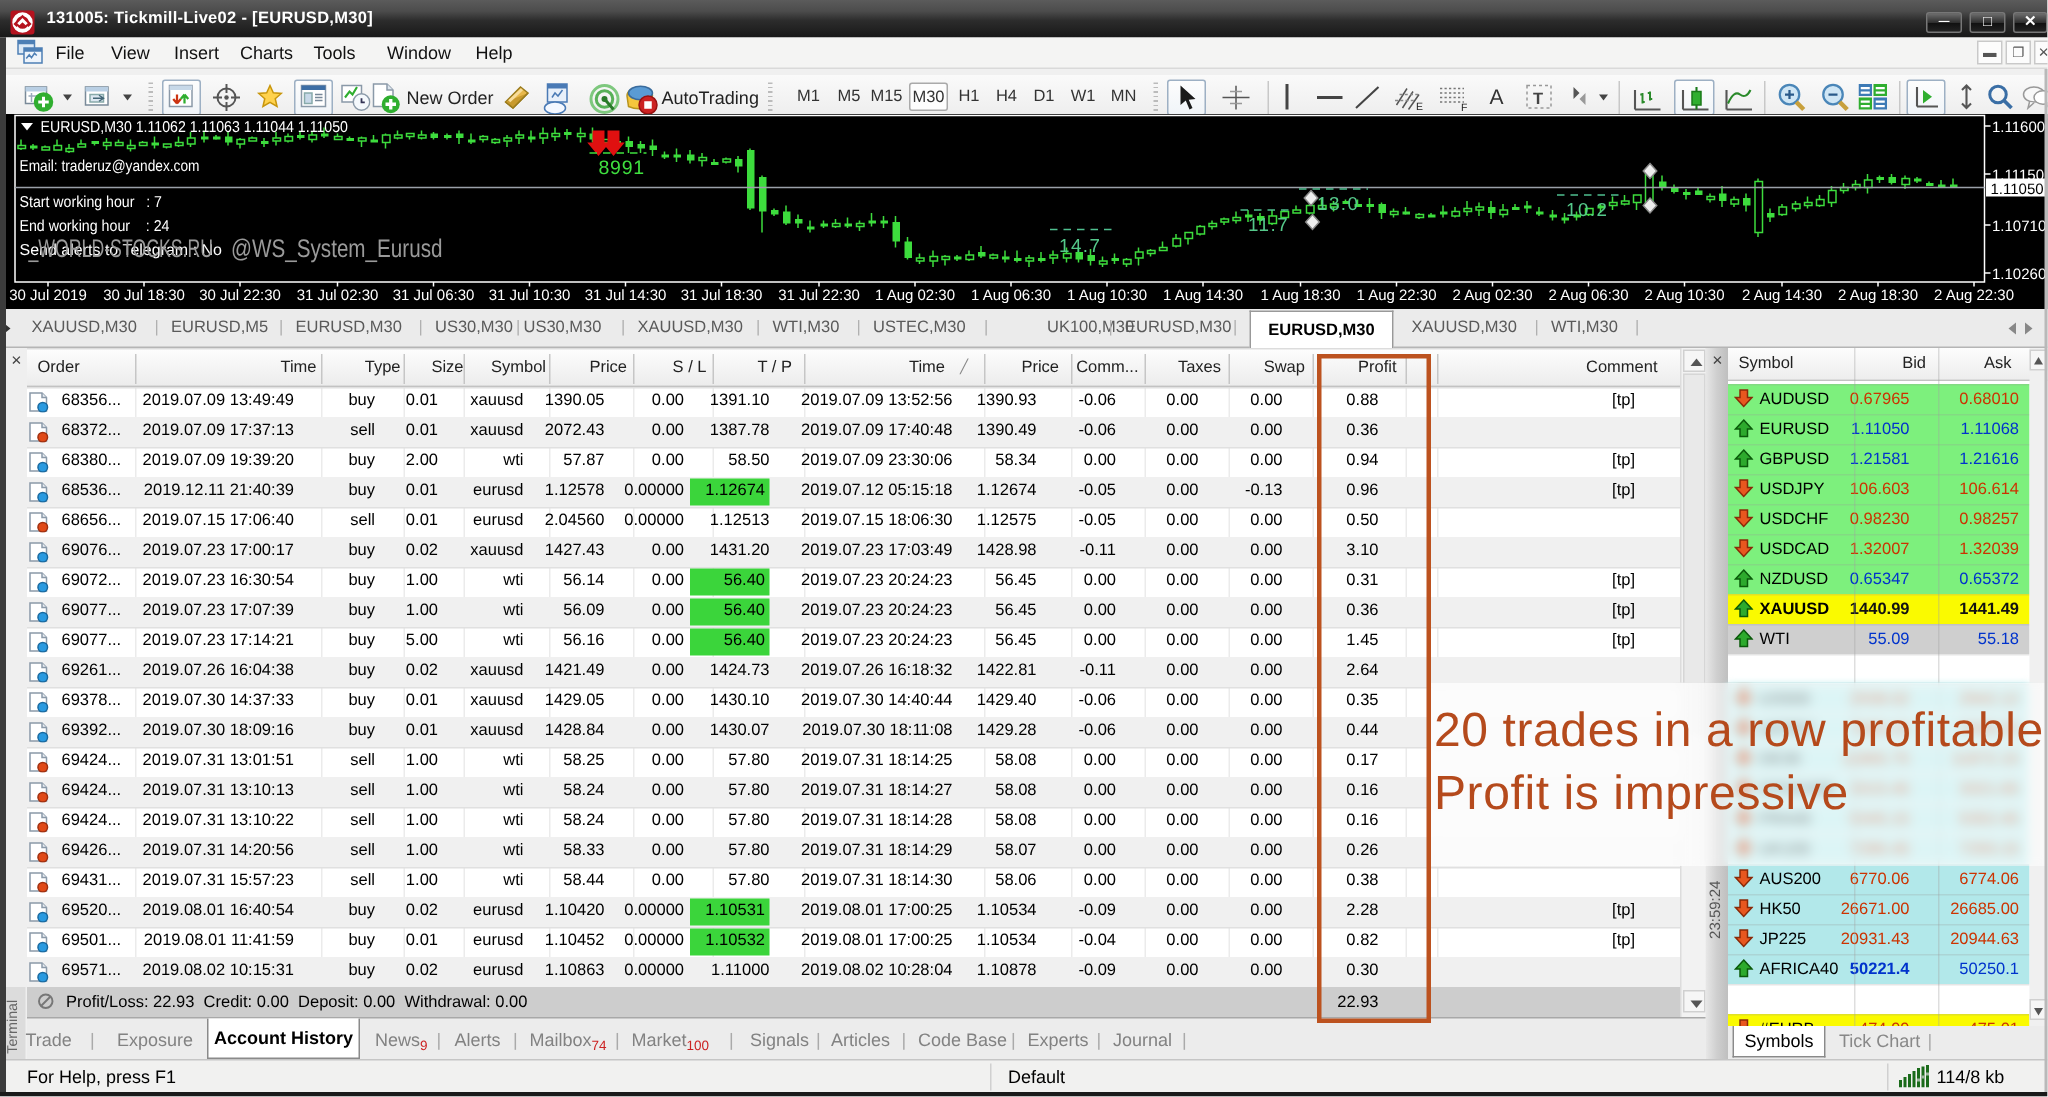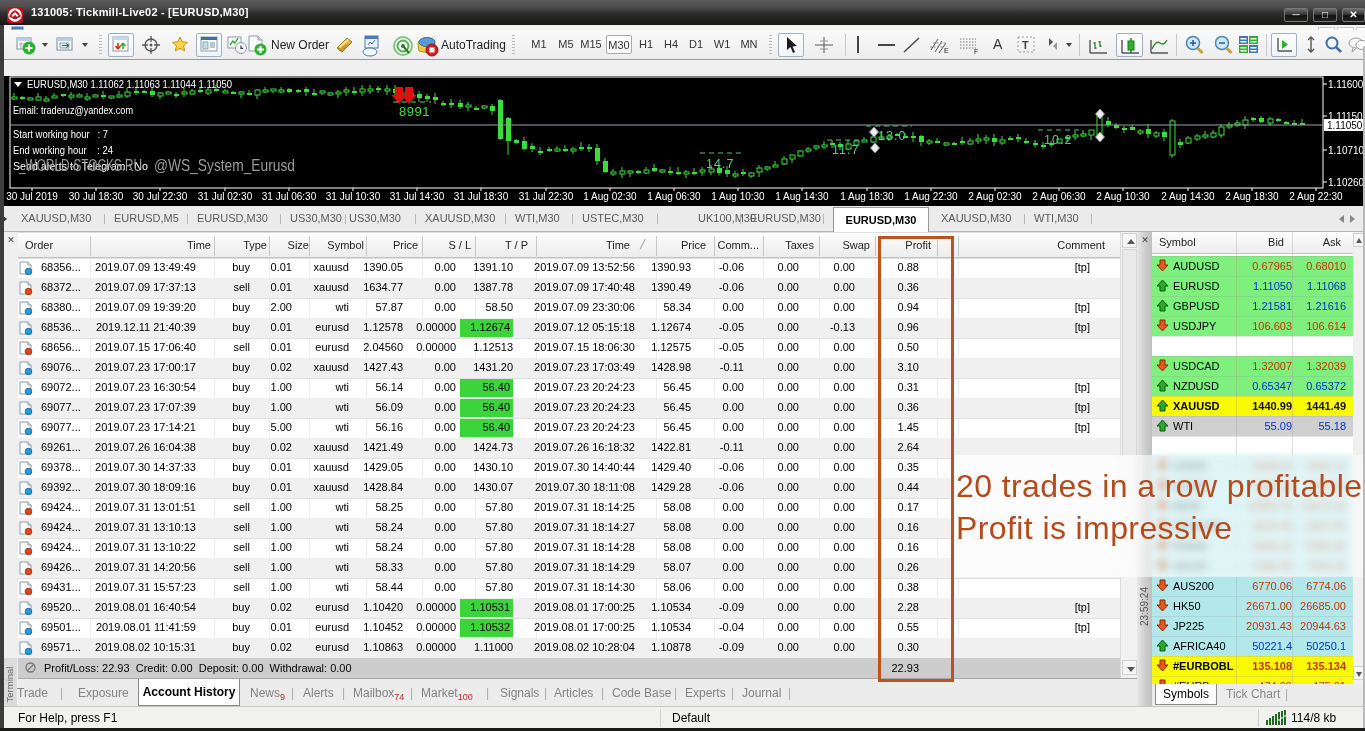--- a/index.html
+++ b/index.html
@@ -6,21 +6,21 @@
 
 #titlebar{left:0;top:0;width:1365px;height:25px;background:linear-gradient(180deg,#5b5b5b 0%,#4c4c4c 30%,#2c2c2c 55%,#181818 100%);}
 #logo{left:7px;top:7px;width:16px;height:16px;background:#b5131f;border-radius:2px}
 #title{left:31px;top:6px;font-size:11px;font-weight:bold;color:#fff;letter-spacing:.2px}
 .wbtn{top:8px;width:24px;height:14px;border-radius:2px;background:linear-gradient(180deg,#6e6e6e,#2f2f2f 50%,#111 55%,#222);border:1px solid #777;color:#fff;text-align:center;line-height:12px;font-size:10px;font-weight:bold}
 
 #menubar{left:4px;top:25px;width:1361px;height:21px;background:#f4f4f3;border-bottom:1px solid #d9d9d9}
 .menu{position:absolute;top:3px;font-size:12px;color:#111}
 .mdibtn{position:absolute;top:2px;width:17px;height:16px;background:#fcfcfc;border:1px solid #c9c9c9;color:#555;font-size:9px;text-align:center;line-height:14px}
 
-#toolbar{left:4px;top:30px;width:1361px;height:30px;background:linear-gradient(180deg,#fafafa,#ededed);border-bottom:1px solid #9a9a9a}
+#toolbar{left:4px;top:50px;width:1361px;height:30px;background:linear-gradient(180deg,#fafafa,#ededed);border-bottom:1px solid #9a9a9a}
 .tsep{position:absolute;top:4px;width:1px;height:22px;background:#c8c8c8}
 .grip{position:absolute;top:5px;width:3px;height:20px;background-image:repeating-linear-gradient(180deg,#bbb 0 1px,transparent 1px 3px)}
 .tbtn{position:absolute;top:3px;height:24px;font-size:12px;color:#222;line-height:24px}
 .pressed{background:linear-gradient(180deg,#fdfdfd,#f0f4f8);border:1px solid #9db0c4;border-radius:2px}
 .tf{position:absolute;top:5px;font-size:11px;color:#333;width:26px;text-align:center;height:19px;line-height:19px}
 
 #chart{left:0;top:76px;width:1365px;height:130px;background:#000}
 
 #tabbar{left:0;top:206px;width:1365px;height:26px;background:#ebebeb;border-bottom:1px solid #b5b5b5}
 .ctab{position:absolute;top:6px;font-size:11px;color:#5a5a5a}
@@ -37,21 +37,21 @@
 .tpg{background:#3bd53b;width:53px;height:18px;padding-top:2px;padding-right:3px}
 #sumrow{position:absolute;left:0;top:426px;width:1120px;height:20px;background:#cdcdcd;font-size:11px;color:#000}
 
 #tscroll{left:1120px;top:232px;width:17px;height:446px;background:#f2f2f2;border-left:1px solid #dcdcdc}
 #splitter{left:1137px;top:232px;width:15px;height:474px;background:linear-gradient(90deg,#e8e8e8,#cfcfcf 50%,#bfbfbf)}
 
 #mw{left:1152px;top:232px;width:213px;height:452px;background:#fff}
 #mwhead{position:absolute;left:0;top:0;width:213px;height:22px;background:linear-gradient(180deg,#fdfdfd,#ededed);border-bottom:1px solid #c2c2c2;font-size:11px;color:#222}
 .mrow{position:absolute;left:0;width:201px;height:20px;font-size:11px}
 .sym{position:absolute;left:21px;top:4px;color:#000;font-size:11px}
-.bid{position:absolute;right:61px;top:4px;text-align:right}
+.bid{position:absolute;right:80px;top:4px;text-align:right}
 .ask{position:absolute;right:7px;top:4px;text-align:right}
 .mwsep{position:absolute;top:0;width:1px;height:452px;background:rgba(160,160,160,.35)}
 #mwscroll{left:1353px;top:232px;width:12px;height:452px;background:#f0f0f0}
 
 #btabs{left:18px;top:678px;width:1119px;height:28px;background:#ececec;border-top:1px solid #a8a8a8}
 .btab{position:absolute;top:7px;font-size:12px;color:#828282}
 .bsub{font-size:9px;color:#cc2222;vertical-align:-3px}
 #acttab{position:absolute;left:120px;top:0px;width:102px;height:27px;background:#fff;border:1px solid #8a8a8a;border-top:none;text-align:center;font-size:12px;font-weight:bold;color:#000;line-height:26px}
 #mwtabs{left:1152px;top:684px;width:213px;height:22px;background:#ececec}
 
@@ -815,21 +815,21 @@
 <svg width="14" height="14" style="position:absolute;left:19px;top:3px">
         <path d="M1 1 h8 l3 3 v9 h-11z" fill="#fff" stroke="#8a99a8"></path>
         <path d="M9 1 v3 h3" fill="#e8eef4" stroke="#8a99a8"></path>
         <circle cx="9.5" cy="10.5" r="3.2" fill="#e04a18" stroke="#a03010"></circle>
       </svg>
 <span style="position:absolute;left:41px;top:3px">68372...</span>
 <span class="cell" style="right:924px">2019.07.09 17:37:13</span>
 <span class="cell" style="right:870px">sell</span>
 <span class="cell" style="right:828px">0.01</span>
 <span class="cell" style="right:771px">xauusd</span>
-<span class="cell" style="right:717px">1634.77</span>
+<span class="cell" style="right:717px">2072.43</span>
 <span class="cell" style="right:664px">0.00</span>
 <span class="cell" style="right:607px">1387.78</span>
 <span class="cell" style="right:485px">2019.07.09 17:40:48</span>
 <span class="cell" style="right:429px">1390.49</span>
 <span class="cell" style="right:376px">-0.06</span>
 <span class="cell" style="right:321px">0.00</span>
 <span class="cell" style="right:265px">0.00</span>
 <span class="cell" style="right:201px">0.36</span>
 </div>
 <div class="row" style="top:66px">
@@ -1186,21 +1186,21 @@
 <span class="cell" style="right:828px">0.01</span>
 <span class="cell" style="right:771px">eurusd</span>
 <span class="cell" style="right:717px">1.10452</span>
 <span class="cell" style="right:664px">0.00000</span>
 <span class="cell tpg" style="right:607px;top:1px">1.10532</span>
 <span class="cell" style="right:485px">2019.08.01 17:00:25</span>
 <span class="cell" style="right:429px">1.10534</span>
 <span class="cell" style="right:376px">-0.04</span>
 <span class="cell" style="right:321px">0.00</span>
 <span class="cell" style="right:265px">0.00</span>
-<span class="cell" style="right:201px">0.55</span>
+<span class="cell" style="right:201px">0.82</span>
 <span class="cell" style="right:30px">[tp]</span>
 </div>
 <div class="row alt" style="top:406px">
 <svg width="14" height="14" style="position:absolute;left:19px;top:3px">
         <path d="M1 1 h8 l3 3 v9 h-11z" fill="#fff" stroke="#8a99a8"></path>
         <path d="M9 1 v3 h3" fill="#e8eef4" stroke="#8a99a8"></path>
         <circle cx="9.5" cy="10.5" r="3.2" fill="#2a9ae0" stroke="#1a6aa0"></circle>
       </svg>
 <span style="position:absolute;left:41px;top:3px">69571...</span>
 <span class="cell" style="right:924px">2019.08.02 10:15:31</span>
@@ -1271,20 +1271,28 @@
       <span class="ask" style="color:#0033cc;">1.21616</span>
     </div>
 <div class="mrow" style="top:84px;background:#7df07d">
       <svg width="13" height="13" style="position:absolute;left:4px;top:3px">
         <path d="M6.5 12 L1 6 H4 V1 H9 V6 H12 Z" fill="#e8571f" stroke="#8a2a08" stroke-width="1"></path>
       </svg>
       <span class="sym" style="">USDJPY</span>
       <span class="bid" style="color:#cc3300;">106.603</span>
       <span class="ask" style="color:#cc3300;">106.614</span>
     </div>
+<div class="mrow" style="top:104px;background:#7df07d">
+      <svg width="13" height="13" style="position:absolute;left:4px;top:3px">
+        <path d="M6.5 12 L1 6 H4 V1 H9 V6 H12 Z" fill="#e8571f" stroke="#8a2a08" stroke-width="1"></path>
+      </svg>
+      <span class="sym" style="">USDCHF</span>
+      <span class="bid" style="color:#cc3300;">0.98230</span>
+      <span class="ask" style="color:#cc3300;">0.98257</span>
+    </div>
 <div class="mrow" style="top:124px;background:#7df07d">
       <svg width="13" height="13" style="position:absolute;left:4px;top:3px">
         <path d="M6.5 12 L1 6 H4 V1 H9 V6 H12 Z" fill="#e8571f" stroke="#8a2a08" stroke-width="1"></path>
       </svg>
       <span class="sym" style="">USDCAD</span>
       <span class="bid" style="color:#cc3300;">1.32007</span>
       <span class="ask" style="color:#cc3300;text-align:right;">1.32039</span>
     </div>
 <div class="mrow" style="top:144px;background:#7df07d">
       <svg width="13" height="13" style="position:absolute;left:4px;top:3px">
@@ -1380,30 +1388,22 @@
       </svg>
       <span class="sym" style="">JP225</span>
       <span class="bid" style="color:#cc3300;">20931.43</span>
       <span class="ask" style="color:#cc3300;">20944.63</span>
     </div>
 <div class="mrow" style="top:404px;background:#b2e8ea">
       <svg width="13" height="13" style="position:absolute;left:4px;top:3px">
         <path d="M6.5 1 L12 7 H9 V12 H4 V7 H1 Z" fill="#2daa2d" stroke="#0a5a0a" stroke-width="1"></path>
       </svg>
       <span class="sym" style="">AFRICA40</span>
-      <span class="bid" style="color:#0033cc;">50221.4</span>
+      <span class="bid" style="color:#0033cc;font-weight:bold;">50221.4</span>
       <span class="ask" style="color:#0033cc;">50250.1</span>
-    </div>
-<div class="mrow" style="top:424px;background:#fafa00">
-      <svg width="13" height="13" style="position:absolute;left:4px;top:3px">
-        <path d="M6.5 12 L1 6 H4 V1 H9 V6 H12 Z" fill="#e8571f" stroke="#8a2a08" stroke-width="1"></path>
-      </svg>
-      <span class="sym" style="font-weight:bold;">#EURBOBL</span>
-      <span class="bid" style="color:#cc3300;font-weight:bold;">135.108</span>
-      <span class="ask" style="color:#cc3300;font-weight:bold;">135.134</span>
     </div>
 <div class="mrow" style="top:444px;background:#fafa00">
       <svg width="13" height="13" style="position:absolute;left:4px;top:3px">
         <path d="M6.5 12 L1 6 H4 V1 H9 V6 H12 Z" fill="#e8571f" stroke="#8a2a08" stroke-width="1"></path>
       </svg>
       <span class="sym" style="">#EURB</span>
       <span class="bid" style="color:#cc3300;">474.99</span>
       <span class="ask" style="color:#cc3300;">475.01</span>
     </div>
 <div class="mwsep" style="left:84px"></div>

